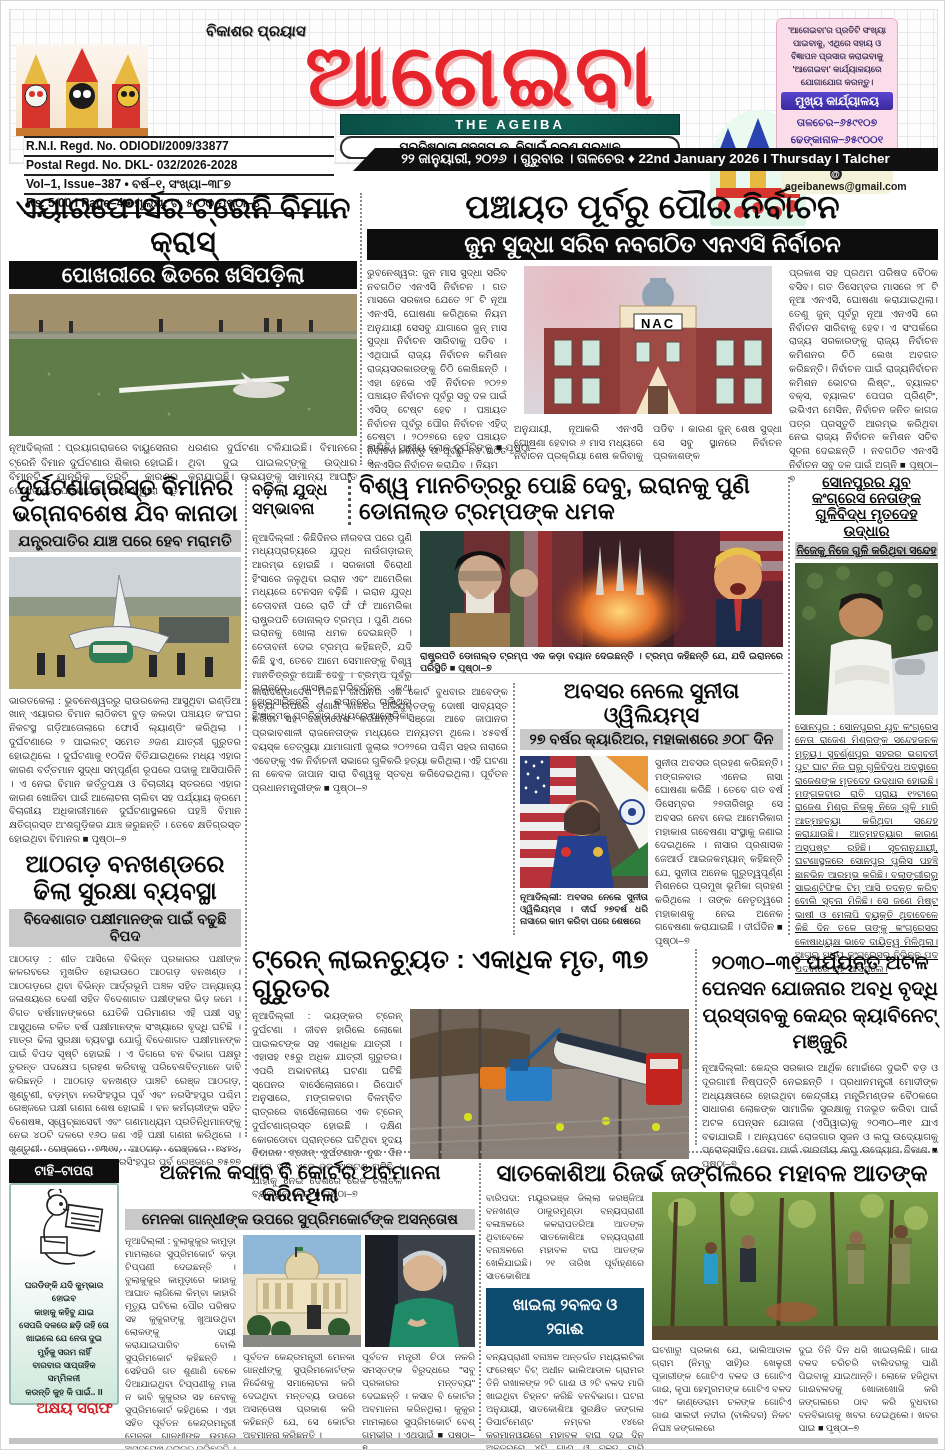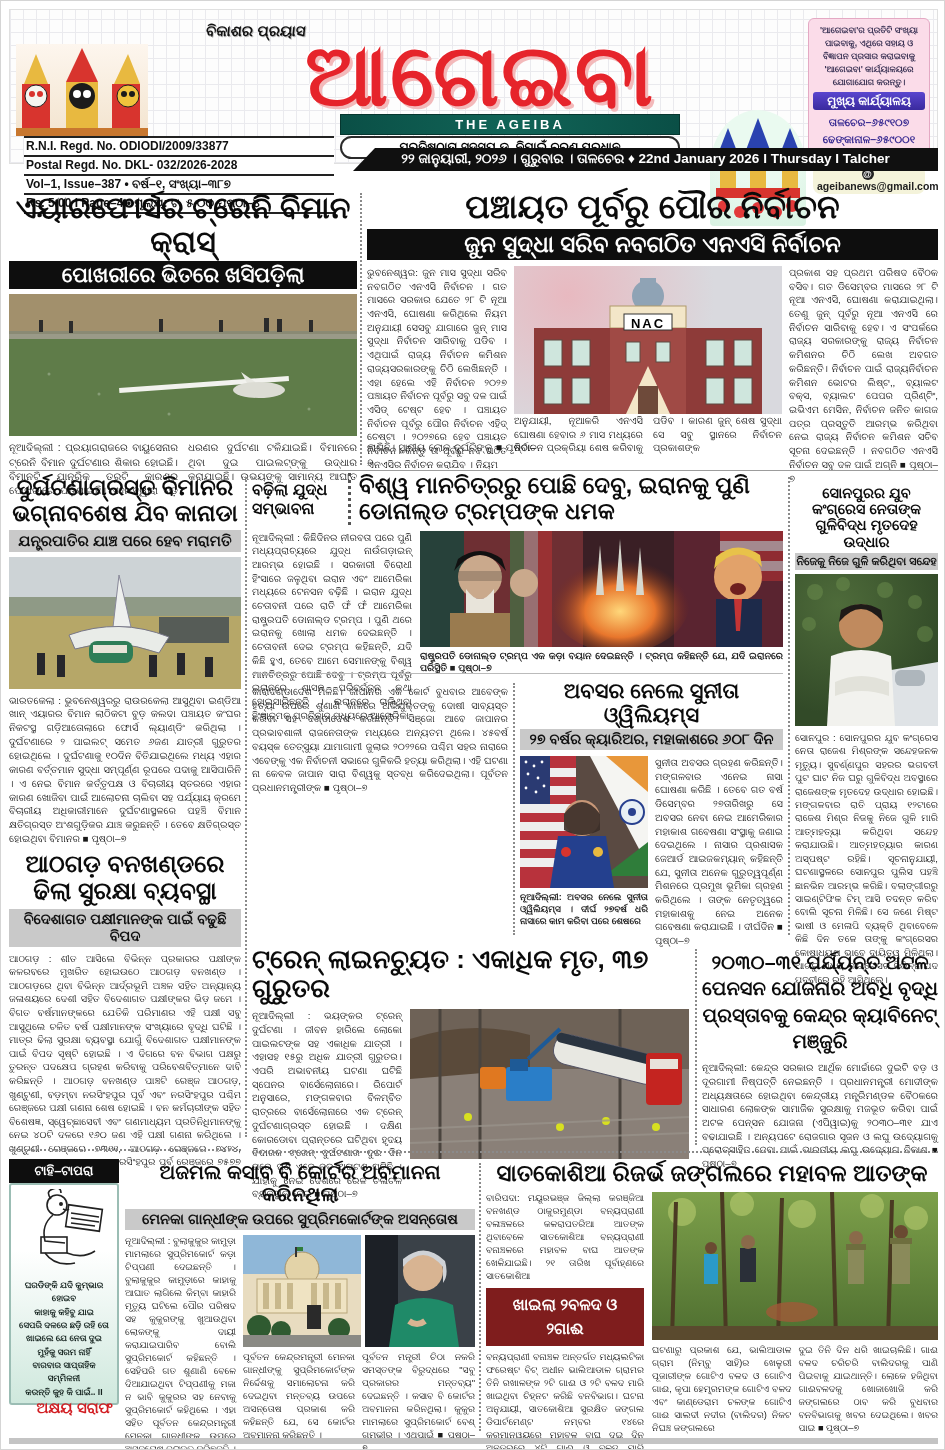--- a/index.html
+++ b/index.html
@@ -40,21 +40,21 @@
   .cnote { font-size:8.6px; line-height:1.5; color:#3c3456; text-align:center; font-weight:bold; }
   .hoffice { background:linear-gradient(180deg,#5a46cf,#3a2a9e); color:#fff; font-weight:bold;
              font-size:12px; text-align:center; border-radius:3px; padding:2px 0; margin:4px 0; }
   .phline { font-size:10.5px; font-weight:bold; color:#3b2d93; text-align:center; line-height:1.55; }
   .emailchip { background:#f4f3da; border-radius:8px; font-size:10.5px; font-weight:bold;
                color:#222; text-align:center; padding:2px 4px; margin-top:4px; }
   .emailchip .at { display:inline-block; background:#222; color:#fff; border-radius:50%;
                    width:12px; height:12px; line-height:12px; font-size:9px; margin-right:3px; }
 
   .kicker { font-weight:bold; font-size:16px; line-height:1.2; color:#0b0b0b; }
-  .blackbox { background:#7f1d1d; color:#fff; font-weight:bold; text-align:center;
+  .blackbox { background:#0c4a6e; color:#fff; font-weight:bold; text-align:center;
               font-size:16px; line-height:1.5; padding:5px 2px; }
   .cartoonbox { border:2px solid #9bbdb4; background:linear-gradient(180deg,#ffffff 30%,#cfe8dd);
                 border-radius:3px; }
   .poem { font-size:8.6px; font-weight:bold; text-align:center; line-height:1.55;
           color:#15231f; white-space:pre-line; }
   .sig { color:#d21e23; font-weight:bold; font-size:15px; text-align:right; }
   .c2 { column-count:2; column-gap:10px; }
 </style>
 </head>
 <body>
@@ -100,21 +100,21 @@
           <rect x="72" y="44" width="16" height="34" fill="#e8b940"></rect>
         <rect x="6" y="78" width="84" height="10" fill="#d8342e"></rect>
         <circle cx="14" cy="96" r="6" fill="#e23a3a"></circle>
           <circle cx="30" cy="102" r="6" fill="#e23a3a"></circle>
           <circle cx="48" cy="98" r="6" fill="#e23a3a"></circle>
           <circle cx="66" cy="102" r="6" fill="#e23a3a"></circle>
           <circle cx="82" cy="96" r="6" fill="#e23a3a"></circle>
       </svg>
     </div>
 
-    <div class="abs contactbox" style="left:798px;top:8px;width:122px;height:142px;">
+    <div class="abs contactbox" style="left:766px;top:8px;width:122px;height:142px;">
       <div class="cnote">'ଆଗେଇବା'ର ପ୍ରତିଟି ସଂଖ୍ୟା ପାଇବାକୁ, ଏଥିରେ ସହାୟ ଓ ବିଜ୍ଞାପନ ପ୍ରସାର କରାଇବାକୁ 'ଆଗେଇବା' କାର୍ଯ୍ୟାଳୟରେ ଯୋଗାଯୋଗ କରନ୍ତୁ।</div>
       <div class="hoffice">ମୁଖ୍ୟ କାର୍ଯ୍ୟାଳୟ</div>
       <div class="phline">ତାଳଚେର–୬୫୯୧୦୭</div>
       <div class="phline">ଢେଙ୍କାନାଳ–୬୫୯୦୦୧</div>
       <div class="phline" style="font-size:9px;">ଯୋଗାଯୋଗ : ୯୪୩୭୦୪୦୯୫୦</div>
       <div class="emailchip"><span class="at">@</span><span>ageibanews@gmail.com</span></div>
     </div>
 
     <div class="abs regbox" style="left:14px;top:126px;width:310px;background:#fff;">
       <div>R.N.I. Regd. No. ODIODI/2009/33877</div>
@@ -157,21 +157,21 @@
   </div>
 
   <div class="abs vdot" style="left:359px;top:192px;height:272px;"></div>
 
   <div class="abs" style="left:366px;top:188px;width:571px;height:280px;">
     <div class="hl" style="font-size:33px;">ପଞ୍ଚାୟତ ପୂର୍ବରୁ ପୌର ନିର୍ବାଚନ</div>
     <div class="barB" style="font-size:23px;margin-top:3px;padding:2px 0;">ଜୁନ ସୁଦ୍ଧା ସରିବ ନବଗଠିତ ଏନଏସି ନିର୍ବାଚନ</div>
     <div style="display:flex;margin-top:6px;gap:7px;height:196px;">
       <div class="bt" style="width:140px;font-size:9.8px;">ଭୁବନେଶ୍ୱର: ଜୁନ ମାସ ସୁଦ୍ଧା ସରିବ ନବଗଠିତ ଏନଏସି ନିର୍ବାଚନ । ଗତ ମାସରେ ସରକାର ଯେତେ ୨୮ ଟି ନୂଆ ଏନଏସି, ଘୋଷଣା କରିଥିଲେ ନିୟମ ଅନୁଯାୟୀ ସେସବୁ ଯାଗାରେ ଜୁନ୍ ମାସ ସୁଦ୍ଧା ନିର୍ବାଚନ ସାରିବାକୁ ପଡିବ । ଏଥିପାଇଁ ରାଜ୍ୟ ନିର୍ବାଚନ କମିଶନ ରାଜ୍ୟସରକାରଙ୍କୁ ଚିଠି ଲେଖିଛନ୍ତି । ଏହା ହେଲେ ଏହି ନିର୍ବାଚନ ୨୦୨୭ ପଞ୍ଚାୟତ ନିର୍ବାଚନ ପୂର୍ବରୁ ସବୁ ଦଳ ପାଇଁ ଏସିଡ୍ ଟେଷ୍ଟ ହେବ । ପଞ୍ଚାୟତ ନିର୍ବାଚନ ପୂର୍ବରୁ ପୌର ନିର୍ବାଚନ ଏହିଦ୍ ଚେଷ୍ଟା ।  ୨୦୨୭ରେ ହେବ ପଞ୍ଚାୟତ ନିର୍ବାଚନ। କିନ୍ତୁ ତା ପୂର୍ବରୁ ନବ ଗଠିତ ଏନଏସିର ନିର୍ବାଚନ କରାଯିବ । ନିୟମ</div>
       <div style="width:268px;">
-        <div class="ph" style="width:268px;height:148px;background:radial-gradient(circle at 20% 20%,#e8b9c0,#d9d9de 60%);">
+        <div class="ph" style="width:248px;height:148px;background:radial-gradient(circle at 20% 20%,#e8b9c0,#d9d9de 60%);margin-left:10px;">
           <svg width="268" height="148" viewBox="0 0 268 148">
             <circle cx="134" cy="30" r="16" fill="#8fa3b5"></circle>
               <rect x="126" y="12" width="16" height="8" fill="#8fa3b5"></rect>
             <rect x="96" y="40" width="76" height="22" fill="#f3e6c8" stroke="#b09a6a"></rect>
             <rect x="20" y="62" width="228" height="86" fill="#8e3b39"></rect>
             <rect x="96" y="62" width="76" height="86" fill="#a04a45"></rect>
             <rect x="110" y="48" width="48" height="16" fill="#fff" stroke="#333"></rect>
             <g fill="#cfe6dd" stroke="#5d4a42">
                 <rect x="30" y="74" width="18" height="26"></rect>
                 <rect x="58" y="74" width="18" height="26"></rect>
@@ -182,21 +182,21 @@
                 <rect x="192" y="112" width="18" height="26"></rect>
                 <rect x="220" y="112" width="18" height="26"></rect>
                 <rect x="112" y="76" width="14" height="20"></rect>
                 <rect x="142" y="76" width="14" height="20"></rect>
               </g>
             <polygon points="134,100 112,148 156,148" fill="#f3e6c8"></polygon>
             <rect x="124" y="120" width="20" height="28" fill="#6e4a3a"></rect>
           </svg>
           <div class="abs" style="left:110px;top:50px;width:48px;text-align:center;font-weight:bold;font-size:13px;letter-spacing:2px;">NAC</div>
         </div>
-        <div class="bt c2" style="margin-top:0;font-size:9.8px;height:44px;">ଅନୁଯାୟୀ, ନୂଆକରି ଏନଏସି ଘୋଷଣା ହେବାର ୬ ମାସ ମଧ୍ୟରେ ନିର୍ବାଚନ ପ୍ରକ୍ରିୟା ଶେଷ କରିବାକୁ ପଡିବ । କାରଣ ଜୁନ୍ ଶେଷ ସୁଦ୍ଧା ସେ ସବୁ ସ୍ଥାନରେ ନିର୍ବାଚନ ପ୍ରକାଶଙ୍କ</div>
+        <div class="bt c2" style="margin-top:8px;font-size:9.8px;height:44px;">ଅନୁଯାୟୀ, ନୂଆକରି ଏନଏସି ଘୋଷଣା ହେବାର ୬ ମାସ ମଧ୍ୟରେ ନିର୍ବାଚନ ପ୍ରକ୍ରିୟା ଶେଷ କରିବାକୁ ପଡିବ । କାରଣ ଜୁନ୍ ଶେଷ ସୁଦ୍ଧା ସେ ସବୁ ସ୍ଥାନରେ ନିର୍ବାଚନ ପ୍ରକାଶଙ୍କ</div>
       </div>
       <div class="bt" style="flex:1;font-size:9.8px;">ପ୍ରକାଶ ସହ ପ୍ରଥମ ପରିଷଦ ବୈଠକ ବସିବ। ଗତ ଡିସେମ୍ବର ମାସରେ ୨୮ ଟି ନୂଆ ଏନଏସି, ଘୋଷଣା କରାଯାଇଥିଲା। ତେଣୁ ଜୁନ୍ ପୂର୍ବରୁ ନୂଆ ଏନଏସି ରେ ନିର୍ବାଚନ ସାରିବାକୁ ହେବ। ଏ ସଂପର୍କରେ ରାଜ୍ୟ ସରକାରଙ୍କୁ ରାଜ୍ୟ ନିର୍ବାଚନ କମିଶନର ଚିଠି ଲେଖ ଅବଗତ କରିଛନ୍ତି। ନିର୍ବାଚନ ପାଇଁ ରାଜ୍ୟନିର୍ବାଚନ କମିଶନ ଭୋଟର ଲିଷ୍ଟ,, ବ୍ୟାଲଟ ବକ୍ସ, ବ୍ୟାଲଟ ପେପର ପ୍ରିଣ୍ଟିଂ, ଇଭିଏମ ମେସିନ, ନିର୍ବାଚନ ଜନିତ କାଗଜ ପତ୍ର ପ୍ରସ୍ତୁତି ଆରମ୍ଭ କରିଥିବା ନେଇ ରାଜ୍ୟ ନିର୍ବାଚନ କମିଶନ ସଚିବ ସୂଚନା ଦେଇଛନ୍ତି । ନବଗଠିତ ଏନଏସି ନିର୍ବାଚନ ସବୁ ଦଳ ପାଇଁ ଅଗ୍ନି   ■ ପୃଷ୍ଠା–୭</div>
     </div>
   </div>
 
   <div class="abs hrul" style="left:8px;top:469px;width:929px;"></div>
 
   <div class="abs" style="left:8px;top:474px;width:232px;height:368px;">
     <div class="hl" style="font-size:23px;">ଦୁର୍ଘଟଣାଗ୍ରସ୍ତ ବିମାନର ଭଗ୍ନାବଶେଷ ଯିବ କାନାଡା</div>
     <div class="barG" style="font-size:15px;margin-top:3px;padding:2px 0;">ଯନ୍ତ୍ରପାତିର ଯାଞ୍ଚ ପରେ ହେବ ମରାମତି</div>
@@ -327,21 +327,21 @@
           </svg>
         </div>
         <div class="cap" style="margin-top:3px;font-size:9px;">ନୂଆଦିଲ୍ଲୀ: ଅବସର ନେଲେ ସୁନୀତା ଓ୍ୱିଲିୟମ୍ସ । ଦୀର୍ଘ ୨୭ବର୍ଷ ଧରି ନାସାରେ କାମ କରିବା ପରେ ଶେଷରେ</div>
       </div>
       <div class="bt" style="flex:1;font-size:9.8px;">ସୁନୀତା ଅବସର ଗ୍ରହଣ କରିଛନ୍ତି। ମଙ୍ଗଳବାର ଏନେଇ ନାସା ଘୋଷଣା କରିଛି । ତେବେ ଗତ ବର୍ଷ ଡିସେମ୍ବର ୨୭ତାରିଖରୁ ସେ ଅବସର ନେବା ନେଇ ଆମେରିକାର ମହାକାଶ ଗବେଷଣା ସଂସ୍ଥାକୁ ଜଣାଇ ଦେଇଥିଲେ । ନାସାର ପ୍ରଶାସକ ଜେଆର୍ଡ ଆଇଜକମ୍ୟାନ୍ କହିଛନ୍ତି ଯେ, ସୁନୀତା ଅନେକ ଗୁରୁତ୍ୱପୂର୍ଣ୍ଣ ମିଶନରେ ପ୍ରମୁଖ ଭୂମିକା ଗ୍ରହଣ କରିଥିଲେ । ତାଙ୍କ ନେତୃତ୍ୱରେ ମହାକାଶକୁ ନେଇ ଅନେକ ଗବେଷଣା କରାଯାଇଛି । ଦୀର୍ଘଦିନ   ■ ପୃଷ୍ଠା–୭</div>
     </div>
   </div>
 
   <div class="abs vdot" style="left:787px;top:476px;height:458px;"></div>
 
-  <div class="abs" style="left:794px;top:484px;width:143px;height:462px;">
+  <div class="abs" style="left:794px;top:473px;width:143px;height:462px;text-decoration:underline;">
     <div class="hl" style="font-size:14.5px;">ସୋନପୁରର ଯୁବ କଂଗ୍ରେସ ନେତାଙ୍କ ଗୁଳିବିଦ୍ଧ ମୃତଦେହ ଉଦ୍ଧାର</div>
     <div class="barG" style="font-size:11px;margin-top:3px;padding:2px 0;">ନିଜେକୁ ନିଜେ ଗୁଳି କରିଥିବା ସନ୍ଦେହ</div>
     <div class="ph" style="width:143px;height:152px;margin-top:4px;background:radial-gradient(circle at 30% 20%,#4e6b3a,#324a28 70%);">
       <svg width="143" height="152" viewBox="0 0 143 152">
         <g opacity="0.5" fill="#6d8f4e">
             <circle cx="20" cy="18" r="8"></circle>
             <circle cx="48" cy="10" r="7"></circle>
             <circle cx="90" cy="16" r="8"></circle>
             <circle cx="120" cy="28" r="7"></circle>
             <circle cx="14" cy="50" r="7"></circle>

